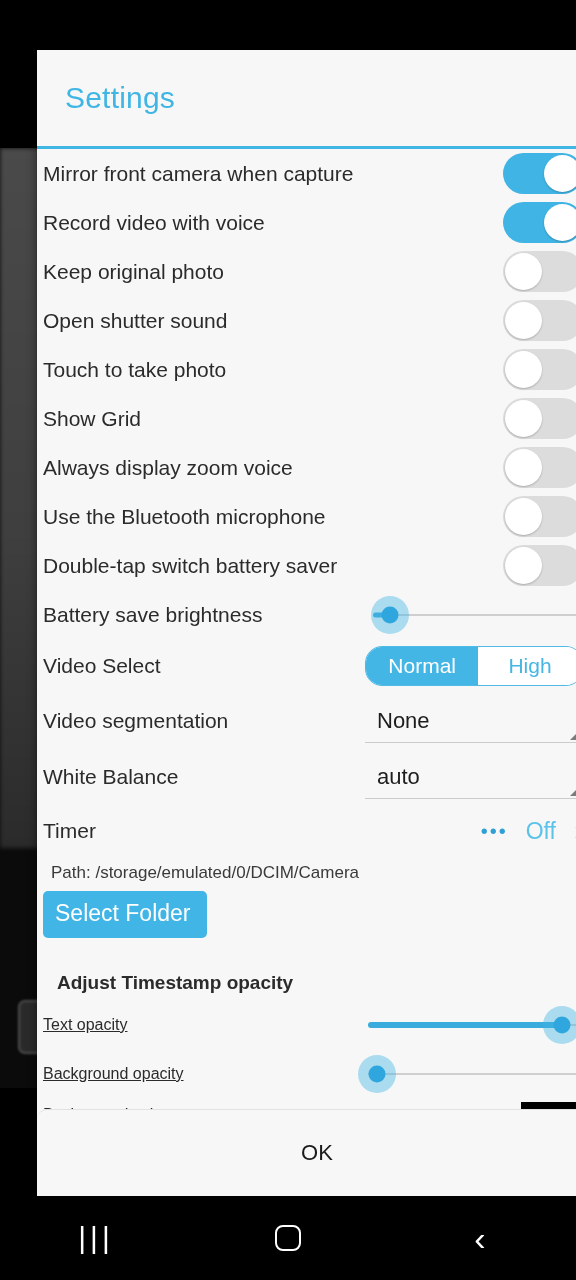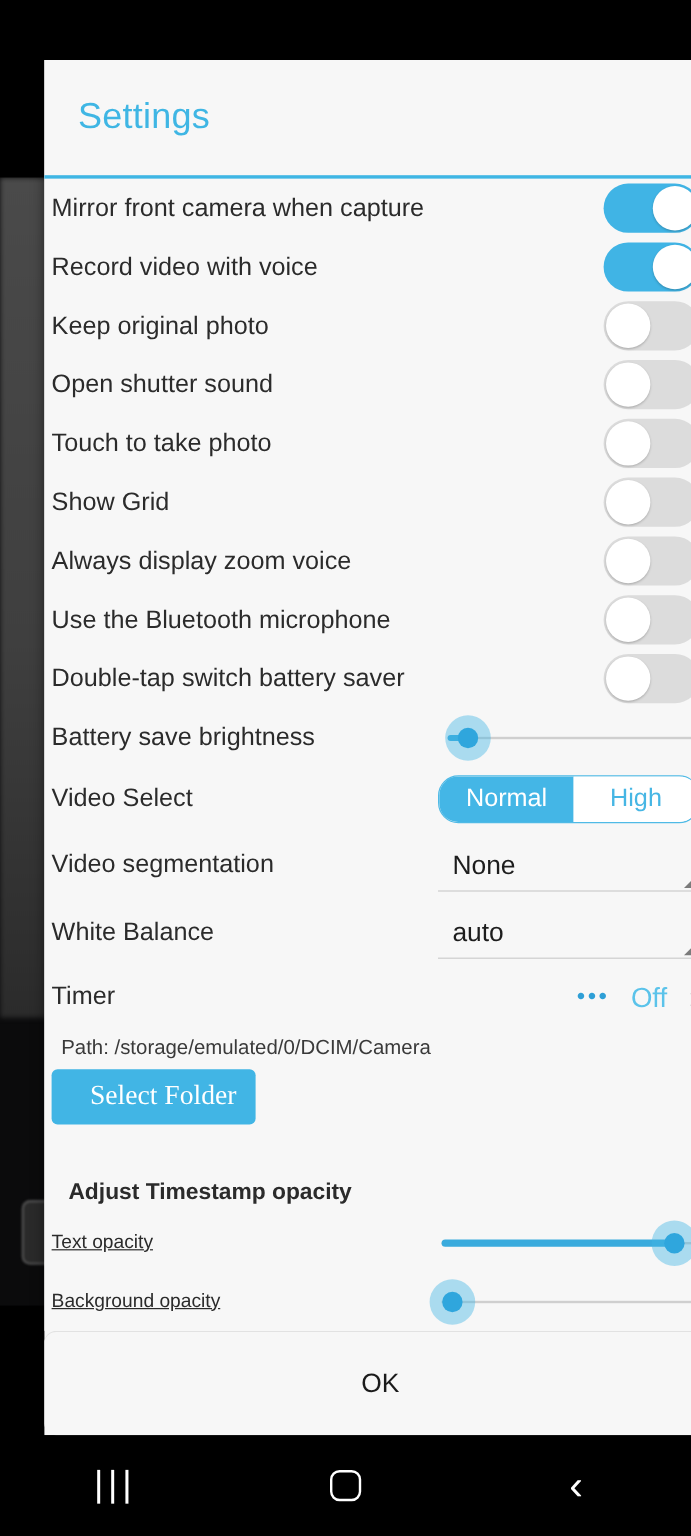--- a/index.html
+++ b/index.html
@@ -245,28 +245,28 @@
   .dots { color: #2f9fd6; font-size: 20px; letter-spacing: 2px; line-height: 1; }
   .timer-val { color: #5bc3ea; font-size: 23px; }
   .chev { color: #d2d2d2; font-size: 27px; line-height: 1; }
 
   .path-text {
     font-size: 17px;
     color: #3a3a3a;
     padding: 6px 0 4px 14px;
   }
   #select-folder-btn {
-    margin: 4px 0 16px 6px;
+    margin: 4px 0 4px 6px;
     background: #41b5e5;
     color: #ffffff;
     font-size: 23px;
     border: none;
     border-radius: 5px;
-    padding: 9px 16px 11px 32px;
-    font-family: Liberation Serif, serif;
+    padding: 9px 16px 11px 12px;
+    font-family: Liberation Sans, sans-serif;
   }
   .section-title {
     font-size: 19px;
     color: #2b2b2b;
     padding: 30px 0 6px 20px;
     font-weight: bold;
   }
   .swatch {
     width: 62px; height: 27px;
     background: #000000;

